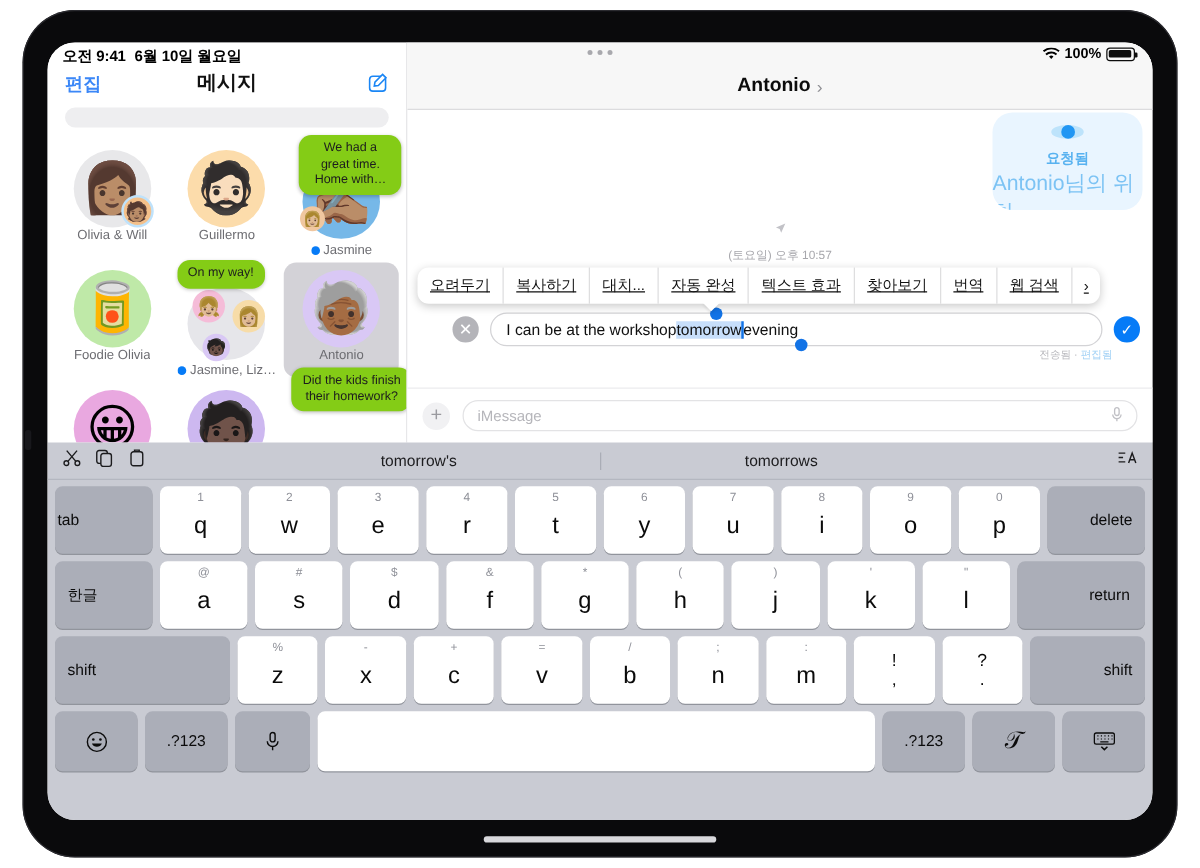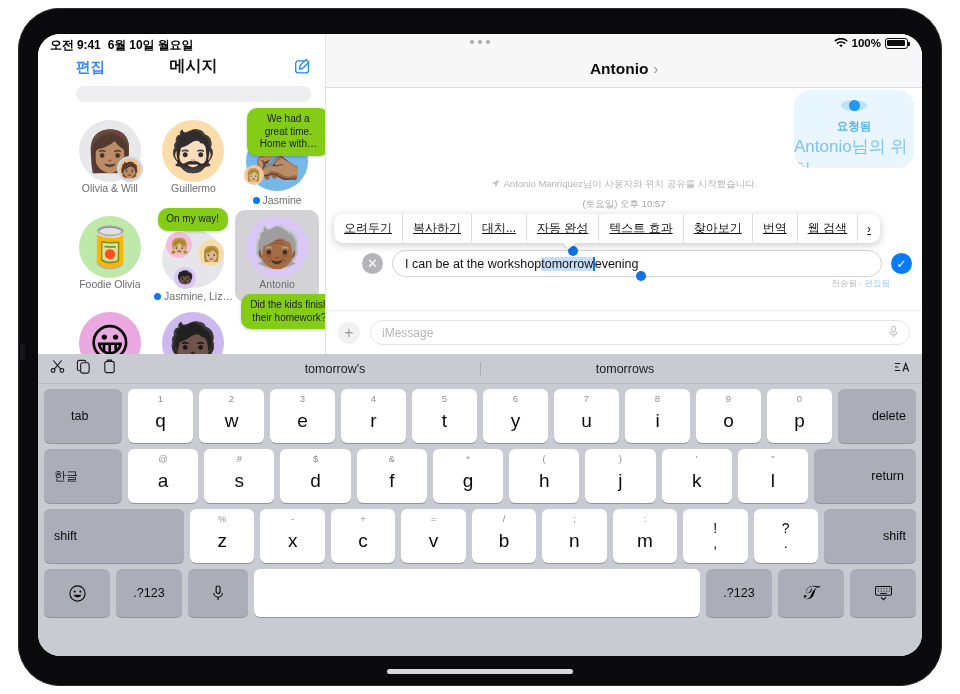--- a/index.html
+++ b/index.html
@@ -87,21 +87,20 @@
   
   .split { position: absolute; left: 0; top: 0; width: 884px; height: 622px; }
 
   
   .sidebar {
     position: absolute; left: 0; top: 0;
     width: 288px; height: 320px;
     background: #ffffff;
     overflow: hidden;
     border-right: 1px solid #e0e0e2;
-    padding-left: 24px;
   }
   .sb-nav {
     height: 44px; position: relative;
     display: flex; align-items: center;
     padding: 22px 14px 0 14px;
   }
   .sb-edit { color: #3b87f7; font-size: 14.5px; font-weight: 600; }
   .sb-title {
     position: absolute; left: 0; right: 0; top: 22px;
     text-align: center; font-size: 16px; font-weight: bold; color: #111;
@@ -318,21 +317,21 @@
   }
   .key.dark { background: #abaeb8; font-size: 12.5px; }
   .key .alt {
     position: absolute; top: 4px; left: 0; right: 0;
     text-align: center; font-size: 9.5px; color: #8e9098;
   }
   .key .main { margin-top: 9px; }
   .key.stack { flex-direction: column; gap: 0px; font-size: 15px; }
   .key.stack .up { font-size: 14px; line-height: 1.05; }
   .key.stack .dn { font-size: 14px; line-height: 1.05; }
-  .key.tab   { flex: 0 0 78px; justify-content: flex-start; padding-left: 27px; }
+  .key.tab   { flex: 0 0 78px; justify-content: flex-start; padding-left: 2px; }
   .key.del   { flex: 0 0 78px; justify-content: flex-end; padding-right: 10px; }
   .key.han   { flex: 0 0 78px; justify-content: flex-start; padding-left: 10px; font-size: 12px;}
   .key.ret   { flex: 0 0 102px; justify-content: flex-end; padding-right: 12px; }
   .key.shiftL{ flex: 0 0 140px; justify-content: flex-start; padding-left: 10px; }
   .key.shiftR{ flex: 0 0 92px; justify-content: flex-end; padding-right: 10px; }
   .key.sp    { flex: 1 1 auto; }
   .key.sq    { flex: 0 0 66px; }
   .key.sq2   { flex: 0 0 60px; }
   .krow.last { height: 48px; }
 </style>
@@ -477,21 +476,20 @@
           <div class="loc-t1">요청됨</div>
           <div class="loc-t2">Antonio님의 위치</div>
         </div>
 
         <div class="sys-line">
           <span>
             <svg width="9" height="9" viewBox="0 0 12 12">
                 <path d="M11 1L1 5.2l4 1.6L6.6 11 11 1z" fill="#c2c2c7"></path>
               </svg>
           </span>
-          <span>Antonio Manriquez님이 사용자와 위치 공유를 시작했습니다.</span>
         </div>
         <div class="ts-line">(토요일) 오후 10:57</div>
 
         <div class="ctx">
           <div class="ctx-item">오려두기</div>
           <div class="ctx-item">복사하기</div>
           <div class="ctx-item">대치...</div>
           <div class="ctx-item">자동 완성</div>
           <div class="ctx-item">텍스트 효과</div>
           <div class="ctx-item">찾아보기</div>

